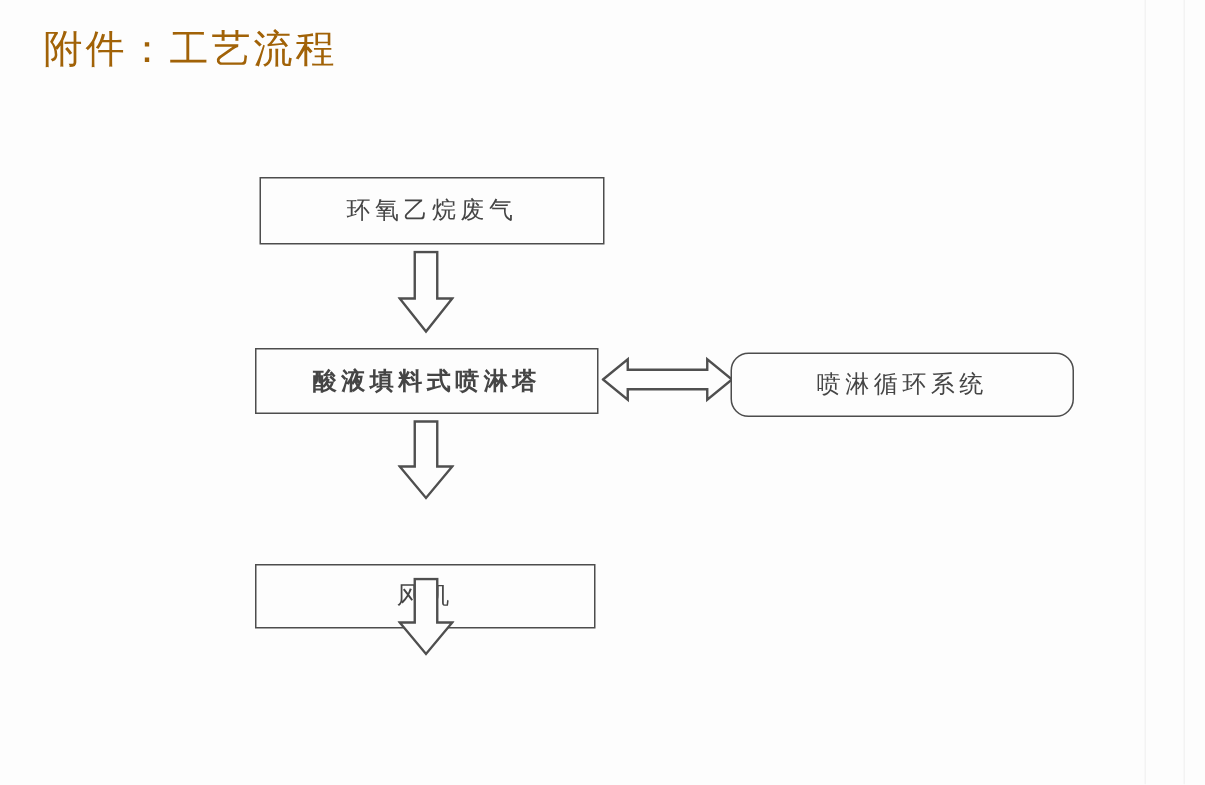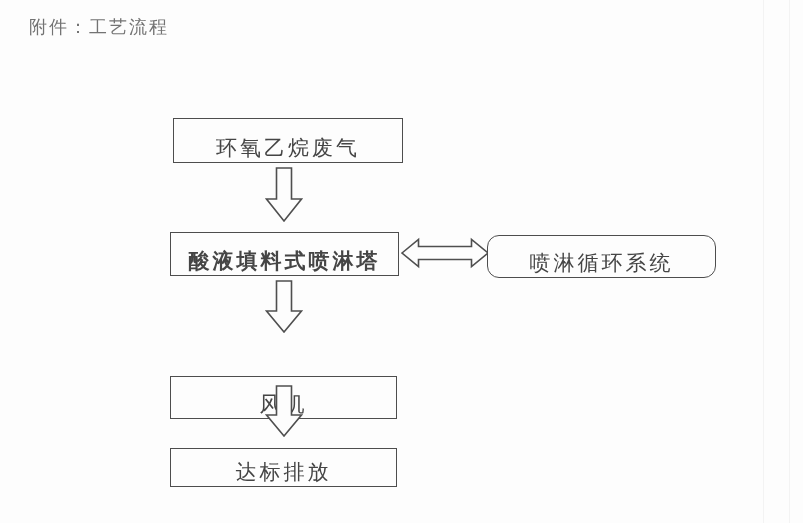--- a/index.html
+++ b/index.html
@@ -15,35 +15,35 @@
     background: #fdfdfd;
   }
   
   .scan {
     position: absolute; inset: 0;
     filter: blur(0.35px);
   }
   .doc-title {
     position: absolute;
     left: 29px; top: 15px;
-    font-size: 18px;
+    font-size: 26px;
     letter-spacing: 2px;
     font-weight: 500;
-    color: #737373;
+    color: #a16207;
     white-space: nowrap;
   }
   .node {
     position: absolute;
     border: 1.6px solid #4d4d4d;
     background: #fdfdfd;
     display: flex;
-    align-items: flex-end;
+    align-items: center;
     justify-content: center;
     color: #454545;
-    font-size: 21px;
+    font-size: 16px;
     letter-spacing: 3px;
     white-space: nowrap;
   }
   .node-waste-gas   { left: 173px; top: 118px; width: 230px; height: 45px; }
   .node-spray-tower { left: 170px; top: 232px; width: 229px; height: 44px; font-weight: bold; }
   .node-circulation { left: 487px; top: 235px; width: 229px; height: 43px; border-radius: 12px; }
   .node-fan         { left: 170px; top: 340px; width: 227px; height: 43px; margin-top: 36px; }
   .node-discharge   { left: 170px; top: 448px; width: 227px; height: 39px; }
   .arrow { position: absolute; }
   .arrow path {
@@ -97,21 +97,18 @@
     </svg>
 
     <div class="node node-fan">
       <span>风机</span>
     </div>
 
     <svg class="arrow arrow-3" width="38" height="53" viewBox="0 0 38 53">
       <path d="M11.5 1 H26.5 V30 H36.5 L19 51 L1.5 30 H11.5 Z"></path>
     </svg>
 
-    <div class="node node-discharge">
-      <span>达标排放</span>
-    </div>
 
   </div>
 
   <div class="scan-streak" style="left:763px"></div>
   <div class="scan-streak" style="left:789px"></div>
 </div>
 
 </body></html>

